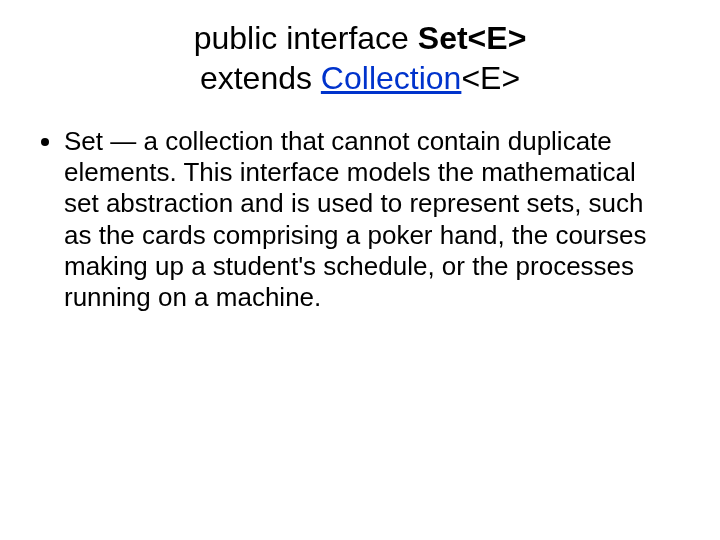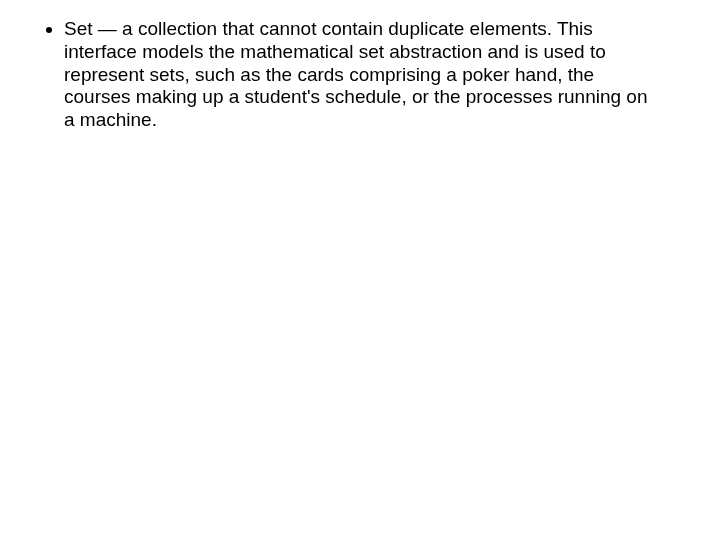--- a/index.html
+++ b/index.html
@@ -30,26 +30,30 @@
   .title .link {
     color: #0033cc;
     text-decoration: underline;
   }
   ul.body {
     margin: 0;
     padding: 0 0 0 28px;
     list-style: disc;
   }
   ul.body li {
-    font-size: 19px;
+    font-size: 26px;
     line-height: 1.2;
     padding-right: 30px;
   }
 </style>
 </head>
 <body>
 
 <div class="slide">
+  <h1 class="title">
+    <span>public interface </span><span class="bold">Set&lt;E&gt;</span><br>
+    <span>extends </span><span class="link">Collection</span><span>&lt;E&gt;</span>
+  </h1>
 
   <ul class="body">
     <li>Set — a collection that cannot contain duplicate elements. This interface models the mathematical set abstraction and is used to represent sets, such as the cards comprising a poker hand, the courses making up a student's schedule, or the processes running on a machine.</li>
   </ul>
 </div>
 
 </body></html>

